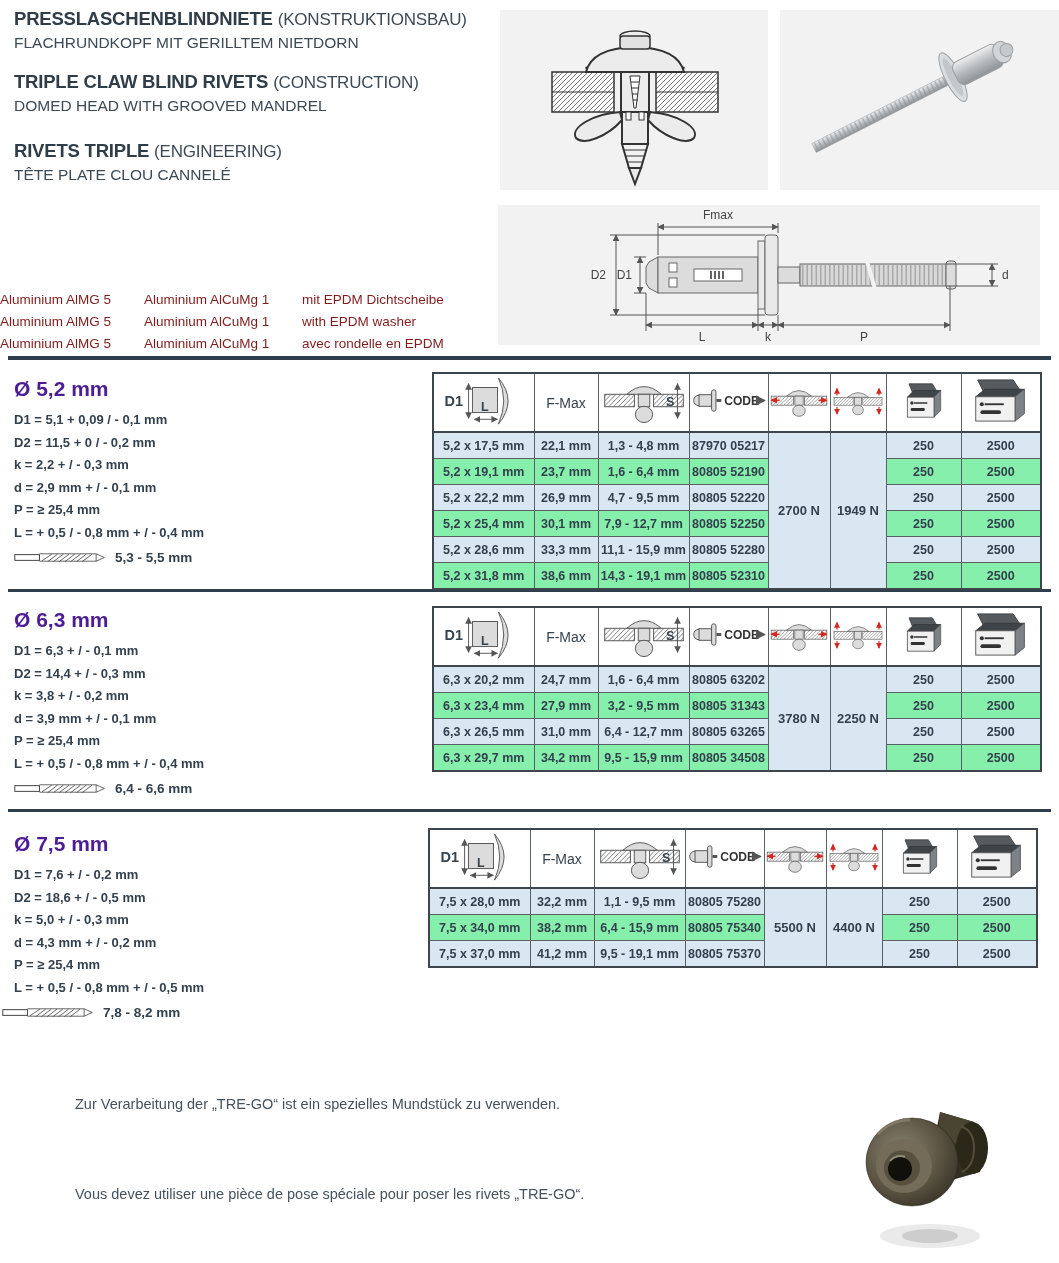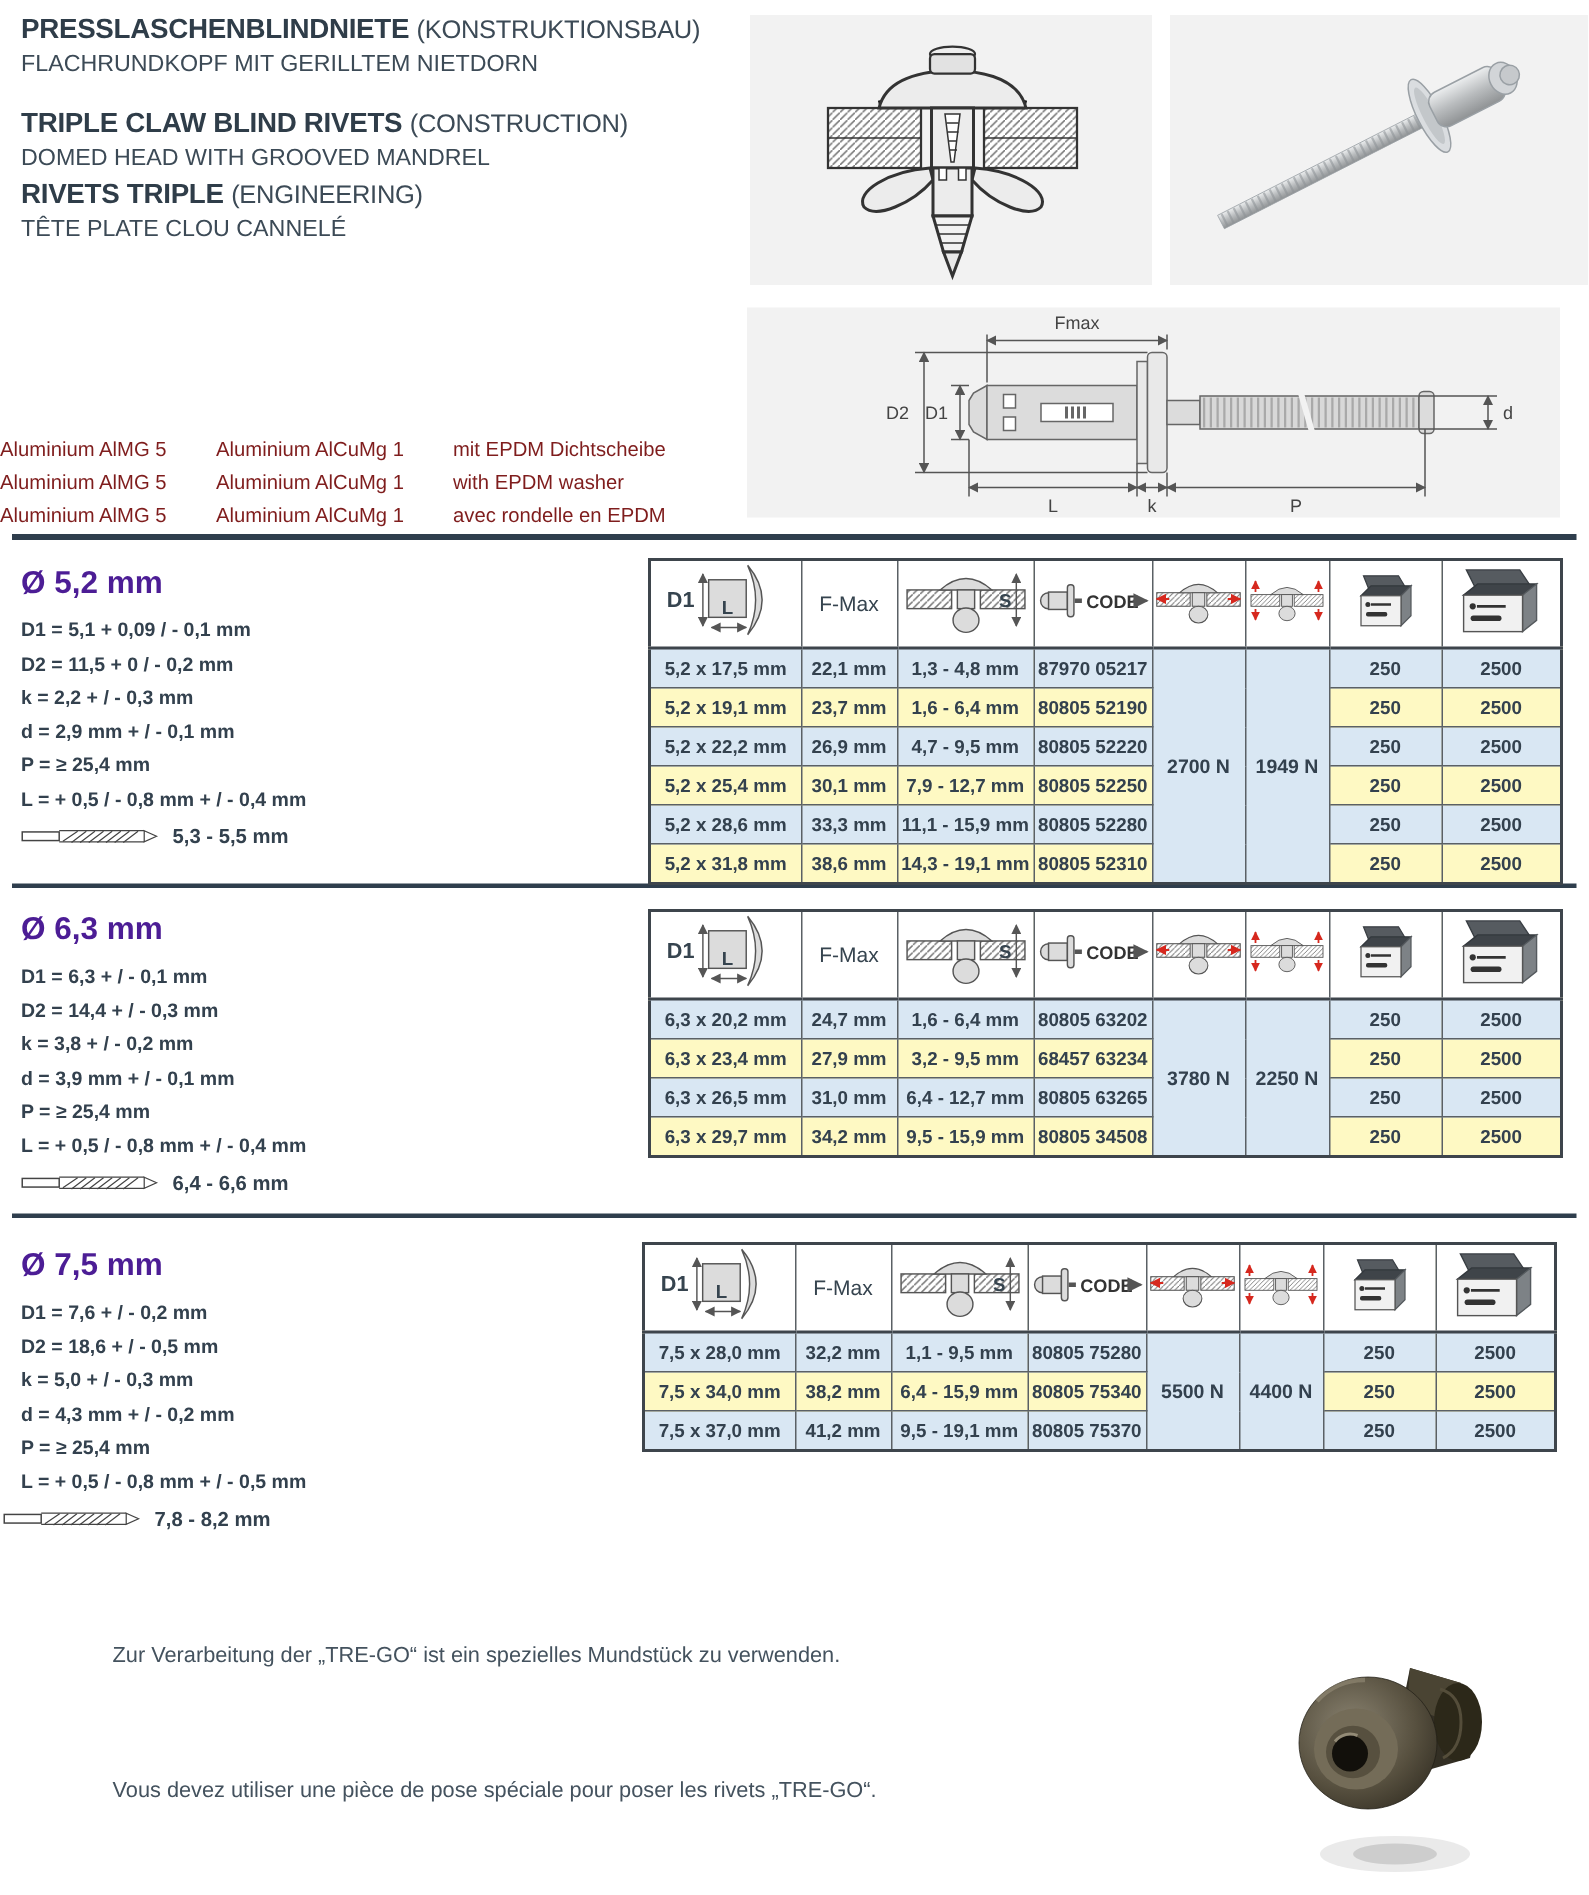--- a/index.html
+++ b/index.html
@@ -18,21 +18,21 @@
   
   .rule{position:absolute;left:8px;width:1043px;background:#2f3e4d;}
   
   .specs{position:absolute;left:14px;}
   .spec-heading{font-size:21px;font-weight:bold;color:#4c1d95;margin-bottom:8px;}
   .spec-line{font-size:13px;font-weight:bold;color:#33414e;line-height:22.5px;white-space:nowrap;}
   .drill-row{display:flex;align-items:center;gap:9px;margin-top:6px;}
   .drill-row .lbl{font-size:13.5px;font-weight:bold;color:#33414e;}
   
   table.tbl{position:absolute;left:432px;border-collapse:collapse;table-layout:fixed;width:608px;
-            border:2px solid #3e454c;background:#fef9c3;}
+            border:2px solid #3e454c;background:#86efac;}
   .tbl th{border:1px solid #5a6065;border-bottom:2px solid #3e454c;height:57px;padding:0;
           text-align:center;vertical-align:middle;background:#fff;}
   .tbl td{border:1px solid #5a6065;height:25px;padding:0 2px;text-align:center;vertical-align:middle;
           font-size:12.5px;font-weight:bold;color:#33414e;white-space:nowrap;}
   .tbl tbody tr:nth-child(odd) td.d{background:#d9e7f3;}
   .tbl td.strength{background:#d9e7f3;font-size:13px;}
   .th-fmax{font-size:14px;font-weight:normal;color:#36444f;}
   
   .note{position:absolute;left:75px;font-size:14.5px;color:#44525e;white-space:nowrap;}
   svg text{font-family:"Liberation Sans", sans-serif;}
@@ -145,21 +145,21 @@
 <div class="page">
 
   <div class="title-block" style="top:8px">
     <div class="t-main"><span>PRESSLASCHENBLINDNIETE</span> <span class="t-paren">(KONSTRUKTIONSBAU)</span></div>
     <div class="t-sub">FLACHRUNDKOPF MIT GERILLTEM NIETDORN</div>
   </div>
   <div class="title-block" style="top:71px">
     <div class="t-main"><span>TRIPLE CLAW BLIND RIVETS</span> <span class="t-paren">(CONSTRUCTION)</span></div>
     <div class="t-sub">DOMED HEAD WITH GROOVED MANDREL</div>
   </div>
-  <div class="title-block" style="top:118px">
+  <div class="title-block" style="top:140px">
     <div class="t-main"><span>RIVETS TRIPLE</span> <span class="t-paren">(ENGINEERING)</span></div>
     <div class="t-sub">TÊTE PLATE CLOU CANNELÉ</div>
   </div>
 
   <div class="imgbox" style="left:500px;top:10px;width:268px;height:180px">
     <svg width="268" height="180" viewBox="0 0 268 180">
       <rect x="52" y="62" width="62" height="40" fill="url(#hatch)" stroke="#333" stroke-width="1.5"></rect>
       <rect x="156" y="62" width="62" height="40" fill="url(#hatch)" stroke="#333" stroke-width="1.5"></rect>
       <line x1="52" y1="82" x2="114" y2="82" stroke="#333"></line>
         <line x1="156" y1="82" x2="218" y2="82" stroke="#333"></line>
@@ -418,21 +418,21 @@
         <td class="d">80805 63202</td>
         <td class="strength" rowspan="4">3780 N</td>
         <td class="strength" rowspan="4">2250 N</td>
         <td class="d">250</td>
         <td class="d">2500</td>
       </tr>
       <tr>
         <td class="d">6,3 x 23,4 mm</td>
         <td class="d">27,9 mm</td>
         <td class="d">3,2 - 9,5 mm</td>
-        <td class="d">68457 63234</td>
+        <td class="d">80805 31343</td>
         <td class="d">250</td>
         <td class="d">2500</td>
       </tr>
       <tr>
         <td class="d">6,3 x 26,5 mm</td>
         <td class="d">31,0 mm</td>
         <td class="d">6,4 - 12,7 mm</td>
         <td class="d">80805 63265</td>
         <td class="d">250</td>
         <td class="d">2500</td>

